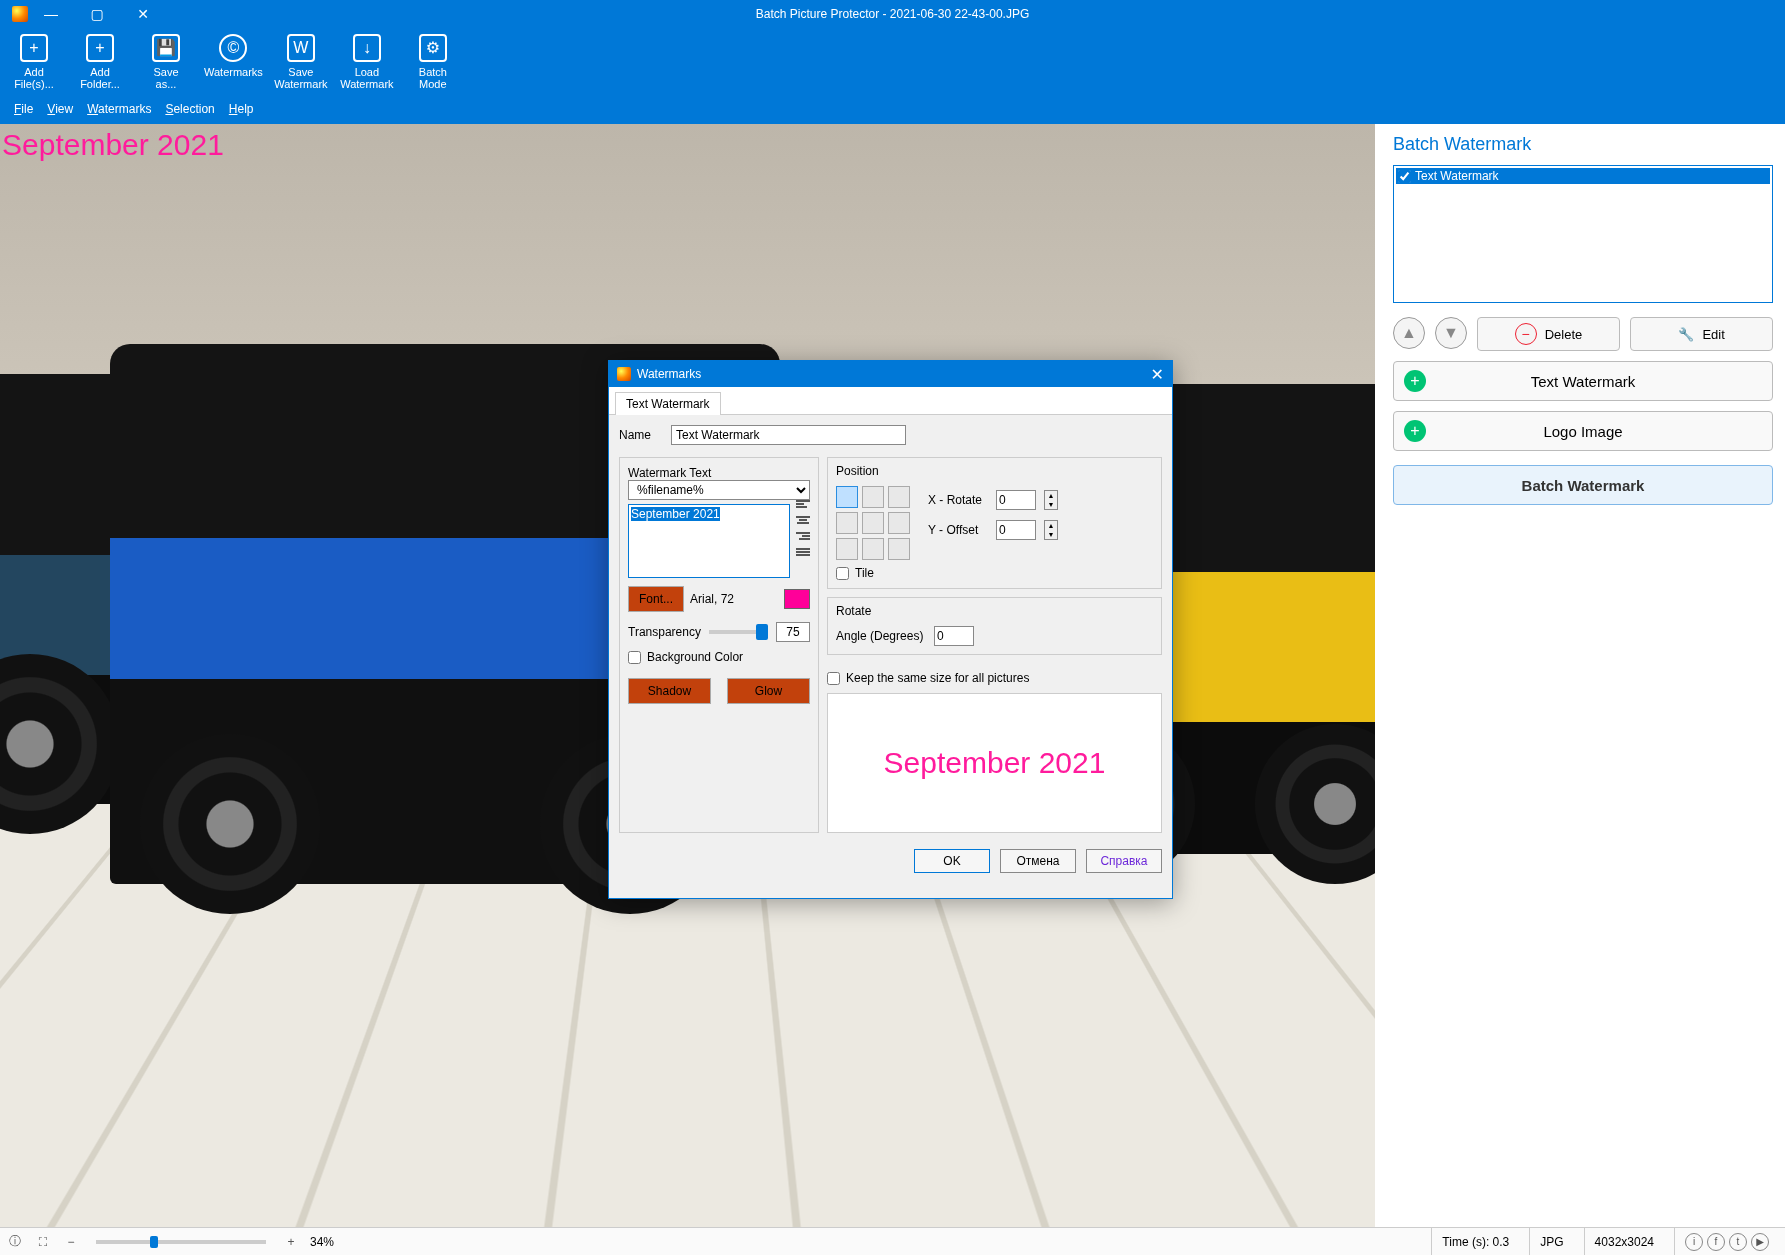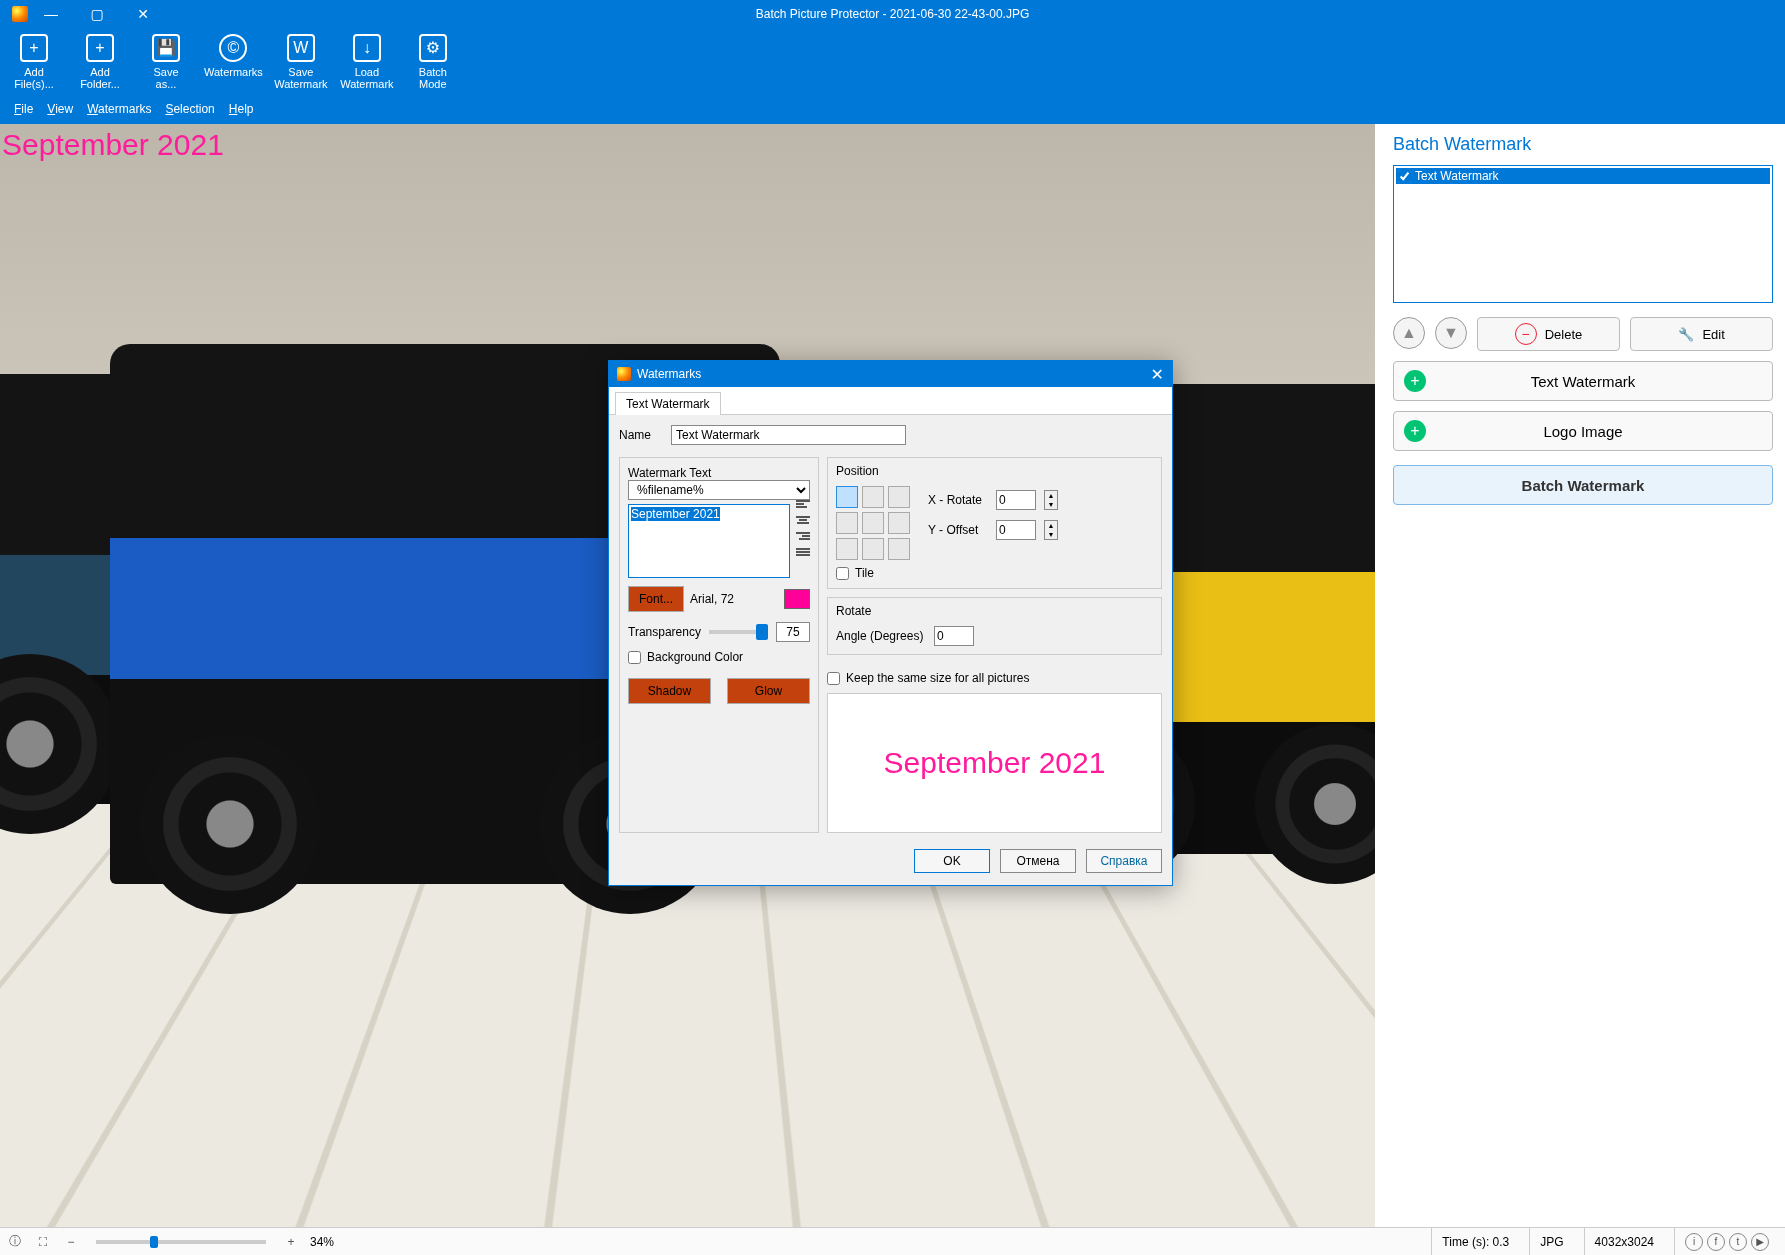--- a/index.html
+++ b/index.html
@@ -98,24 +98,24 @@
 .pos-cell.sel { background:#bfe0ff; border-color:#2a8de0; }
 .off-row { display:flex; align-items:center; gap:8px; margin-top:4px; }
 .off-row .spin { width:40px;height:20px;border:1px solid #888;font-size:12px;padding:0 2px; }
 .off-row .spinbtns { width:14px;height:20px;border:1px solid #888;display:flex;flex-direction:column; }
 .off-row .spinbtns div{flex:1;font-size:7px;display:flex;align-items:center;justify-content:center;background:#f0f0f0;}
 .pos-flex { display:flex; gap: 18px; }
 
 .preview { border:1px solid #ccc; background:#fff; height:140px; display:flex; align-items:center; justify-content:center; }
 .preview span { color:#ff1b9c; font-family: Arial; font-size:30px; }
 
-.dlg-footer { display:flex; justify-content:flex-end; gap:10px; padding:8px 10px 12px; background:#f0f0f0; }
+.dlg-footer { display:flex; justify-content:flex-end; gap:10px; padding:8px 10px 25px; background:#f0f0f0; }
 .dlg-footer button { width:76px; height:24px; border:1px solid #888; background:#f6f6f6; font-size:12px; }
 .dlg-footer button.default { border:1px solid #0078d7; }
-.dlg-footer button:disabled { color:#0369a1; }
+.dlg-footer button:disabled { color:#6d28d9; }
 
 
 .status { position:absolute; left:0; right:0; bottom:0; height:28px; border-top:1px solid #ccc; display:flex; align-items:center; font-size:12px; padding:0 6px; gap:10px; background:#fafafa; }
 .status .icon { width:18px; text-align:center; color:#555; }
 .status .zoom-slider { width:170px; height:4px; background:#ccc; position:relative; margin:0 6px; }
 .status .zoom-slider .dot { position:absolute; left: 32%; top:-4px; width:8px;height:12px;background:#0078d7;border-radius:2px; }
 .status .spacer { flex:1; }
 .status .cell { border-left:1px solid #ccc; padding:0 10px; height:100%; display:flex;align-items:center; }
 .status .social { display:flex; gap:4px; }
 .status .social div { width:18px;height:18px;border:1px solid #888;border-radius:50%;display:flex;align-items:center;justify-content:center;font-size:10px;color:#555; }

